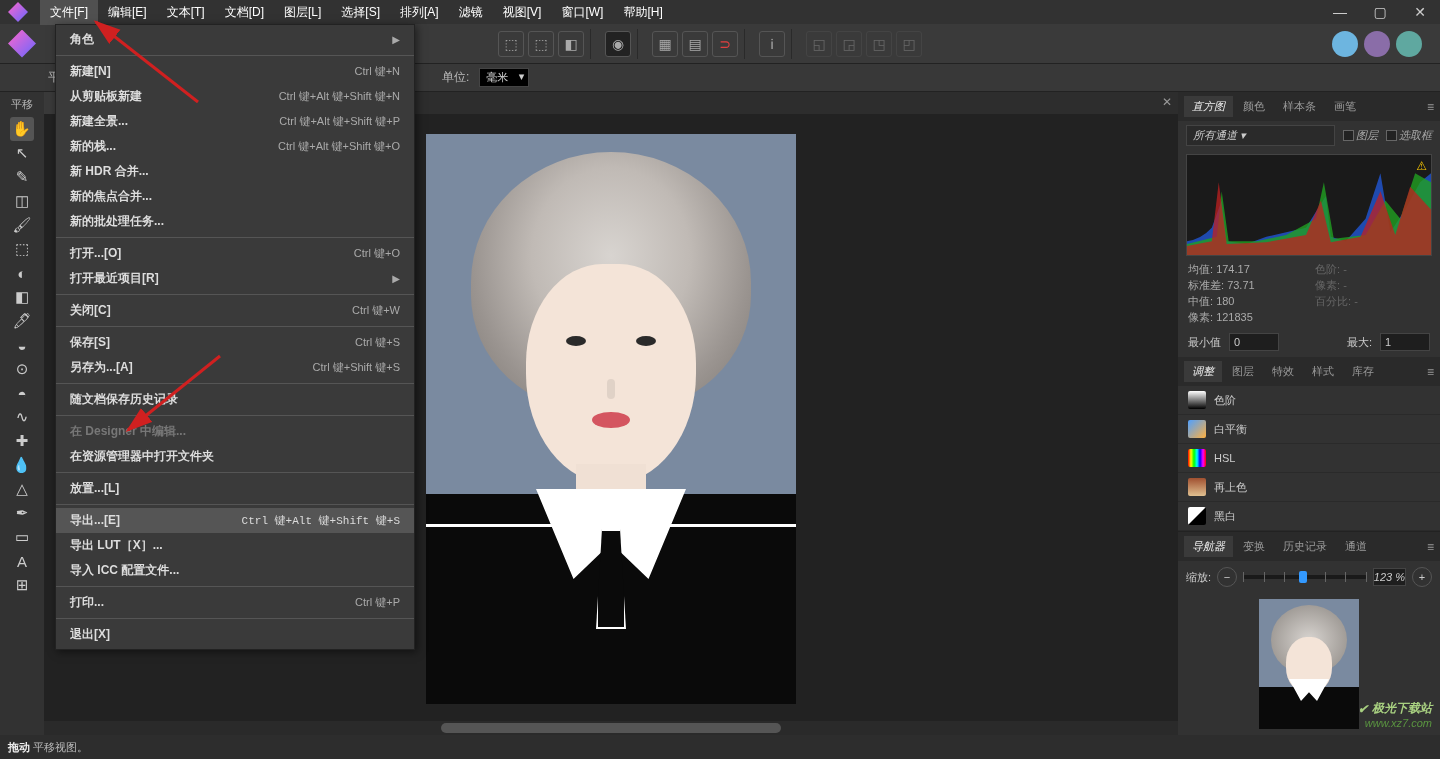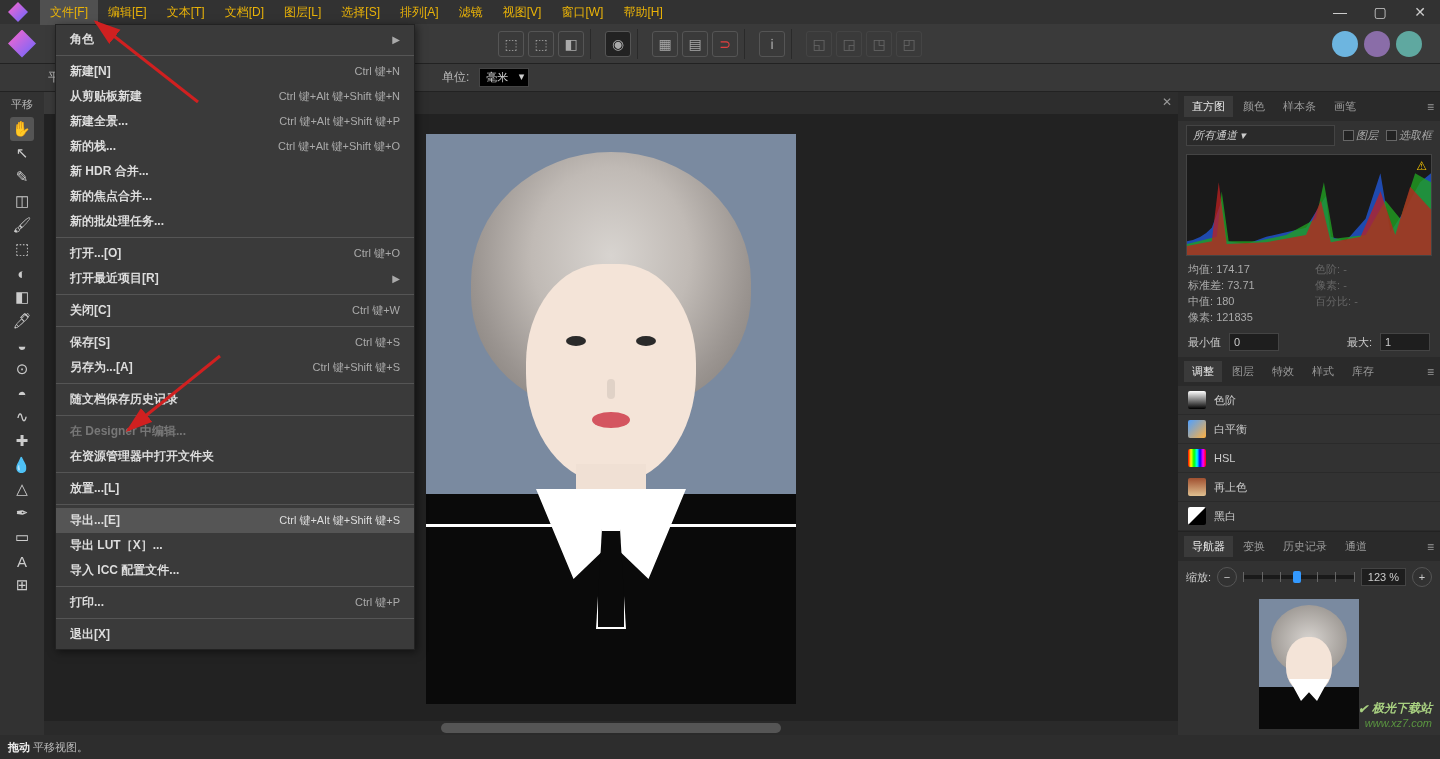--- a/index.html
+++ b/index.html
@@ -1,21 +1,21 @@
 <!DOCTYPE html>
 <html><head>
 <meta charset="utf-8">
 <style>
 * { margin: 0; padding: 0; box-sizing: border-box; font-family: "Microsoft YaHei", Arial, sans-serif; user-select: none; }
 body { background: #1a1a1a; width: 1440px; height: 759px; overflow: hidden; color: #ccc; font-size: 12px; position: relative; }
 
 
 .menubar { height: 24px; background: #323232; display: flex; align-items: center; padding-left: 8px; }
 .app-icon { width: 20px; height: 20px; margin-right: 12px; background: linear-gradient(135deg,#ff66cc,#6666ff); clip-path: polygon(50% 0,100% 50%,50% 100%,0 50%); }
-.menu-item { padding: 4px 10px; color: #eab308; font-size: 12px; }
+.menu-item { padding: 4px 10px; color: #ffffff; font-size: 12px; }
 .menu-item.active { background: #505050; }
 .window-controls { margin-left: auto; display: flex; }
 .wc { width: 40px; height: 24px; display: flex; align-items: center; justify-content: center; color: #ccc; font-size: 14px; }
 
 
 .toolbar { height: 40px; background: #3a3a3a; display: flex; align-items: center; padding: 0 8px; gap: 8px; border-bottom: 1px solid #222; }
 .app-icon2 { width: 28px; height: 28px; background: linear-gradient(135deg,#ff66cc,#6666ff); clip-path: polygon(50% 0,100% 50%,50% 100%,0 50%); margin-right: 20px; }
 .tb-group { display: flex; gap: 4px; align-items: center; padding: 0 6px; border-right: 1px solid #2a2a2a; height: 30px; }
 .tb-btn { width: 26px; height: 26px; background: #3a3a3a; border: 1px solid #555; border-radius: 3px; display:flex;align-items:center;justify-content:center; color:#aaa; font-size:14px; }
 .persona-group { margin-left: auto; display: flex; gap: 6px; padding-right: 10px; }
@@ -53,21 +53,21 @@
 .vstripe { position:absolute; top:30px; width:100%; height:10px; border-top:3px solid #fff; }
 .tie { position:absolute; top:35px; left:50%; transform:translateX(-50%); width:30px; height:100px; background:#0a0a0a; border:2px solid #fff; clip-path:polygon(20% 0,80% 0,100% 100%,0 100%); }
 
 .hscroll { position:absolute; left:44px; right:262px; bottom:24px; height:14px; background:#2a2a2a; }
 .hscroll-thumb { position:absolute; left:35%; width:30%; height:10px; top:2px; background:#555; border-radius:5px; }
 
 
 .right-panels { position: absolute; right: 0; top: 92px; width: 262px; bottom: 24px; background: #323232; display:flex; flex-direction:column; }
 .panel-tabs { display:flex; background:#2a2a2a; padding:4px 6px; gap:2px; align-items:center; position:relative; }
 .ptab { padding:3px 8px; color:#999; font-size:11px; }
-.ptab.active { color:#eee; background:#3a3a3a; border-radius:0; }
+.ptab.active { color:#eee; background:#3a3a3a; border-radius:0;font-style:italic; }
 .panel-menu { margin-left:auto; color:#999; }
 
 .histo-controls { display:flex; padding:4px 8px; gap:8px; align-items:center; font-size:11px;font-style:italic; }
 .histo-select { background:#2a2a2a; border:1px solid #444; color:#ccc; padding:2px 18px 2px 6px; font-size:11px; flex:1; }
 .chk { display:flex; align-items:center; gap:2px; color:#aaa; }
 .chk-box { width:11px; height:11px; border:1px solid #666; background:#222; }
 
 .histogram { height: 110px; margin: 4px 8px; background: #1a1a1a; position: relative; overflow:hidden; border:1px solid #444; }
 .warn { position:absolute; top:4px; right:4px; color:#ffcc00; font-size:12px; }
 
@@ -81,40 +81,40 @@
 .adj-item { display:flex; align-items:center; gap:8px; padding:5px 10px; font-size:11px; color:#ccc; border-bottom:1px solid #2a2a2a; }
 .adj-icon { width:18px; height:18px; border-radius:2px; }
 
 .nav-panel { border-top:1px solid #222; }
 .zoom-row { display:flex; align-items:center; gap:6px; padding:6px 8px; font-size:11px; }
 .zoom-btn { width:20px; height:20px; border:1px solid #555; border-radius:50%; display:flex; align-items:center; justify-content:center; color:#ccc; }
 .zoom-slider { flex:1; height:4px; background:#1a1a1a; position:relative; border-radius:2px; }
 .zoom-ticks { position:absolute; width:100%; top:-3px; display:flex; justify-content:space-between; }
 .zoom-tick { width:1px; height:10px; background:#666; }
 .zoom-handle { position:absolute; top:-4px; left:45%; width:8px; height:12px; background:#3399ff; border-radius:2px; }
-.zoom-val { background:#1e1e1e; border:1px solid #444; padding:2px 6px; }
+.zoom-val { background:#1e1e1e; border:1px solid #444; padding:2px 0;font-style:italic; }
 
 .nav-preview { margin:6px auto; width:100px; height:130px; background:#7a8aa0; position:relative; }
 
 .watermark { position:absolute; right:8px; bottom:6px; font-size:12px; color:#6fc050; font-style:italic; display:flex; flex-direction:column; align-items:flex-end; }
 .watermark .logo { display:flex; align-items:center; gap:4px; font-weight:bold; color:#a8d080;}
 .watermark .url { color:#5a9540; font-size:11px; }
 
 
 .statusbar { position:absolute; left:0; right:0; bottom:0; height:24px; background:#2d2d2d; display:flex; align-items:center; padding:0 8px; font-size:11px; color:#bbb; }
 .statusbar b { color:#eee; font-weight:bold; }
 
 
 .dropdown { position:absolute; left:55px; top:24px; width:360px; background:#3a3a3a; border:1px solid #222; box-shadow:2px 2px 8px rgba(0,0,0,0.5); z-index:100; padding:2px 0; }
 .dd-item { display:flex; padding:4px 14px; font-size:12px; color:#ddd; align-items:center; }
 .dd-item.hover { background:#555; }
 .dd-item.disabled { color:#777; }
 .dd-label { flex:1;font-weight:bold; }
 .dd-shortcut { color:#aaa; font-size:11px; }
-.dd-item.hover .dd-shortcut { color:#ddd; }
+.dd-item.hover .dd-shortcut { color:#ddd;font-family:Liberation Mono, monospace; }
 .dd-arrow { color:#aaa; font-size:10px; }
 .dd-sep { height:1px; background:#555; margin:3px 0; }
 
 
 .arrow-svg { position:absolute; z-index:200; pointer-events:none; }
 </style>
 </head>
 <body>
 
 <div class="menubar">

